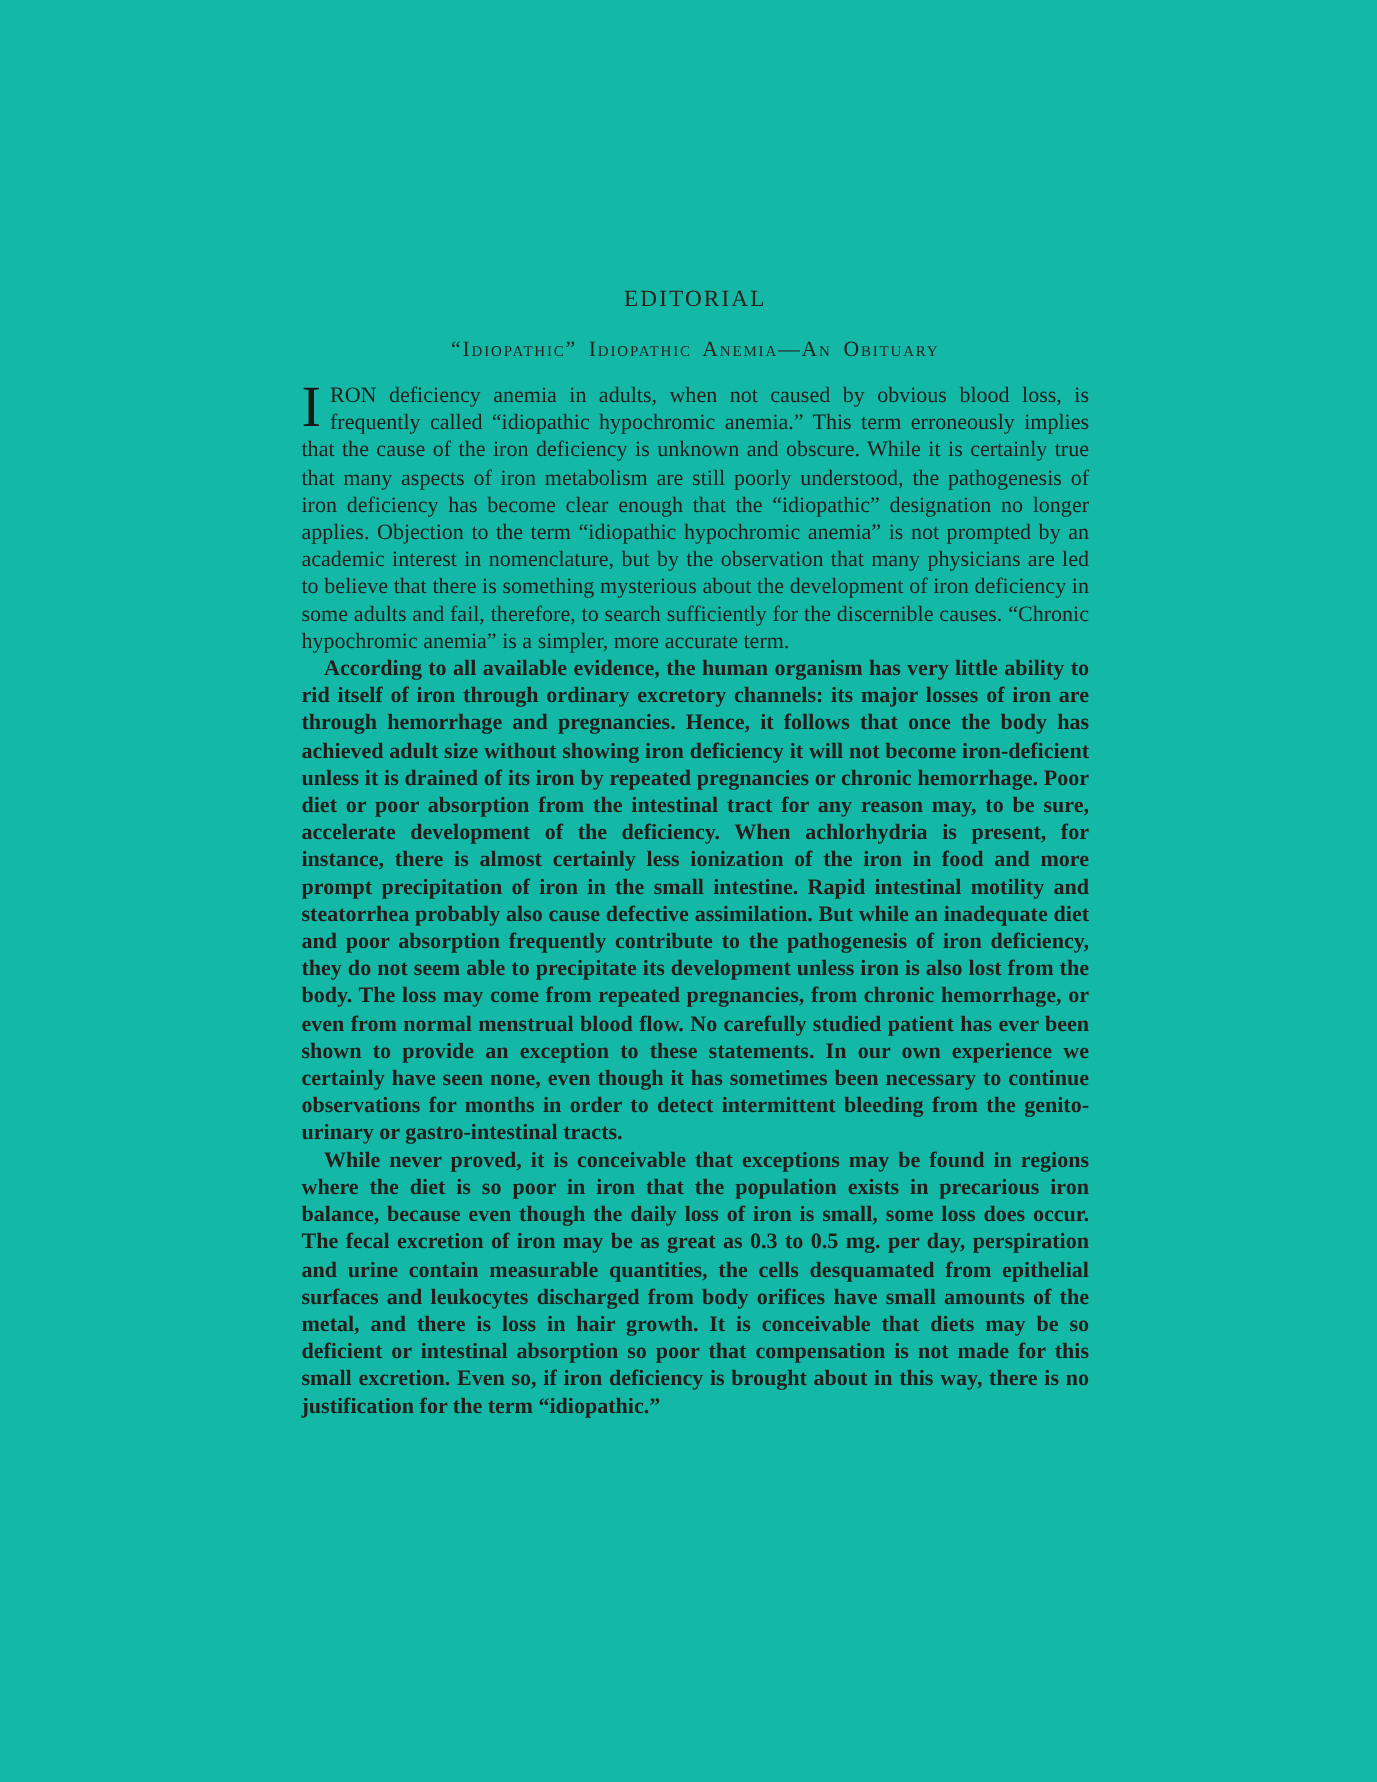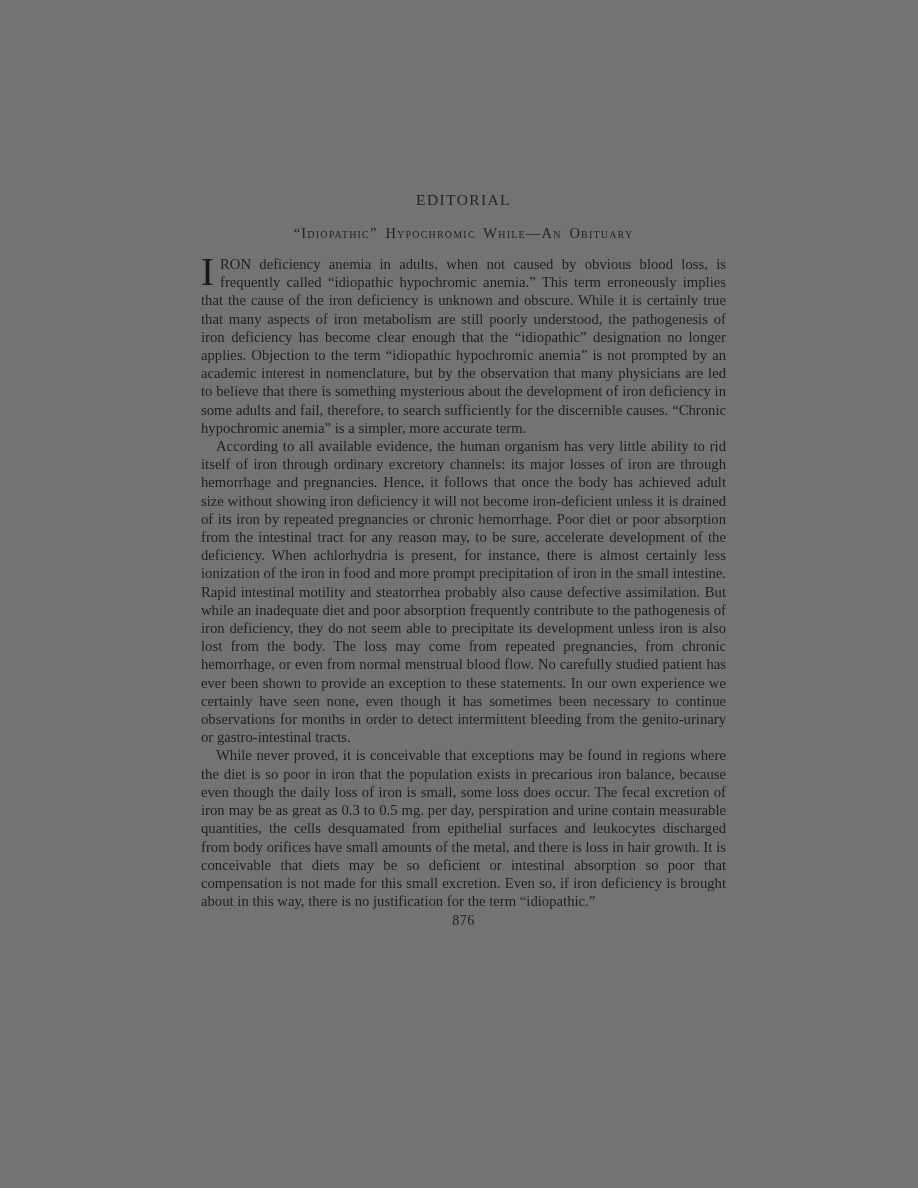--- a/index.html
+++ b/index.html
@@ -11,21 +11,21 @@
     height: 1188px;
     background: #fcfcfb;
     position: relative;
     font-family: "Liberation Serif", serif;
     color: #211d19;
     overflow: hidden;
   }
   .scan-page {
     position: absolute;
     inset: 0;
-    background: #737373;
+    background: #14b8a6;
   }
   .text-block {
     position: absolute;
     left: 201px;
     top: 191px;
     width: 525px;
   }
   .title {
     font-size: 15.5px;
     font-weight: 400;
@@ -46,20 +46,21 @@
   }
   .para {
     margin: 0;
     font-size: 14.7px;
     line-height: 18.2px;
     text-align: justify;
     color: #211d19;
   }
   .para.indent {
     text-indent: 15px;
+    font-weight: bold;
   }
   .dropcap {
     float: left;
     font-size: 39px;
     line-height: 32px;
     padding: 1px 6px 0 0;
     color: #1c1815;
   }
   .page-number {
     text-align: center;
@@ -70,25 +71,24 @@
   }
 </style>
 </head>
 <body>
 
 <div class="scan-page">
   <div class="text-block">
 
     <h1 class="title">EDITORIAL</h1>
 
-    <h2 class="subtitle">“Idiopathic” Hypochromic While—An Obituary</h2>
+    <h2 class="subtitle">“Idiopathic” Idiopathic Anemia—An Obituary</h2>
 
     <p class="para"><span class="dropcap">I</span><span>RON deficiency anemia in adults, when not caused by obvious blood loss, is frequently called “idiopathic hypochromic anemia.” This term erroneously implies that the cause of the iron deficiency is unknown and obscure. While it is certainly true that many aspects of iron metabolism are still poorly understood, the pathogenesis of iron deficiency has become clear enough that the “idiopathic” designation no longer applies. Objection to the term “idiopathic hypochromic anemia” is not prompted by an academic interest in nomenclature, but by the observation that many physicians are led to believe that there is something mysterious about the development of iron deficiency in some adults and fail, therefore, to search sufficiently for the discernible causes. “Chronic hypochromic anemia” is a simpler, more accurate term.</span></p>
 
     <p class="para indent">According to all available evidence, the human organism has very little ability to rid itself of iron through ordinary excretory channels: its major losses of iron are through hemorrhage and pregnancies. Hence, it follows that once the body has achieved adult size without showing iron deficiency it will not become iron-deficient unless it is drained of its iron by repeated pregnancies or chronic hemorrhage. Poor diet or poor absorption from the intestinal tract for any reason may, to be sure, accelerate development of the deficiency. When achlorhydria is present, for instance, there is almost certainly less ionization of the iron in food and more prompt precipitation of iron in the small intestine. Rapid intestinal motility and steatorrhea probably also cause defective assimilation. But while an inadequate diet and poor absorption frequently contribute to the pathogenesis of iron deficiency, they do not seem able to precipitate its development unless iron is also lost from the body. The loss may come from repeated pregnancies, from chronic hemorrhage, or even from normal menstrual blood flow. No carefully studied patient has ever been shown to provide an exception to these statements. In our own experience we certainly have seen none, even though it has sometimes been necessary to continue observations for months in order to detect intermittent bleeding from the genito-urinary or gastro-intestinal tracts.</p>
 
     <p class="para indent">While never proved, it is conceivable that exceptions may be found in regions where the diet is so poor in iron that the population exists in precarious iron balance, because even though the daily loss of iron is small, some loss does occur. The fecal excretion of iron may be as great as 0.3 to 0.5 mg. per day, perspiration and urine contain measurable quantities, the cells desquamated from epithelial surfaces and leukocytes discharged from body orifices have small amounts of the metal, and there is loss in hair growth. It is conceivable that diets may be so deficient or intestinal absorption so poor that compensation is not made for this small excretion. Even so, if iron deficiency is brought about in this way, there is no justification for the term “idiopathic.”</p>
 
 
-    <div class="page-number">876</div>
 
   </div>
 </div>
 
 </body></html>

